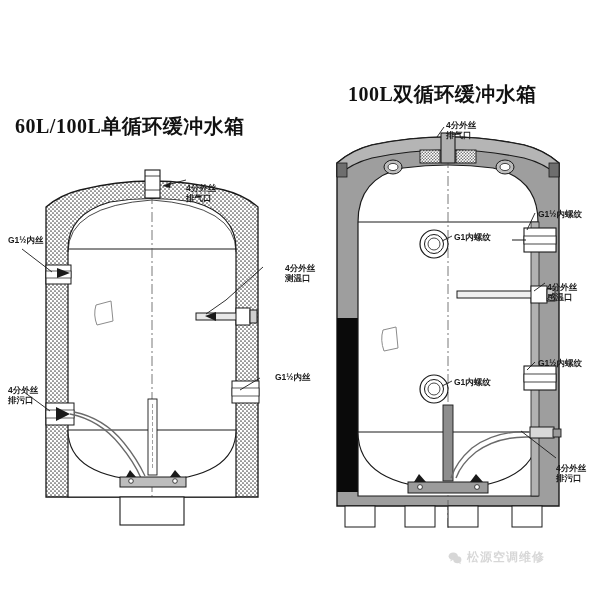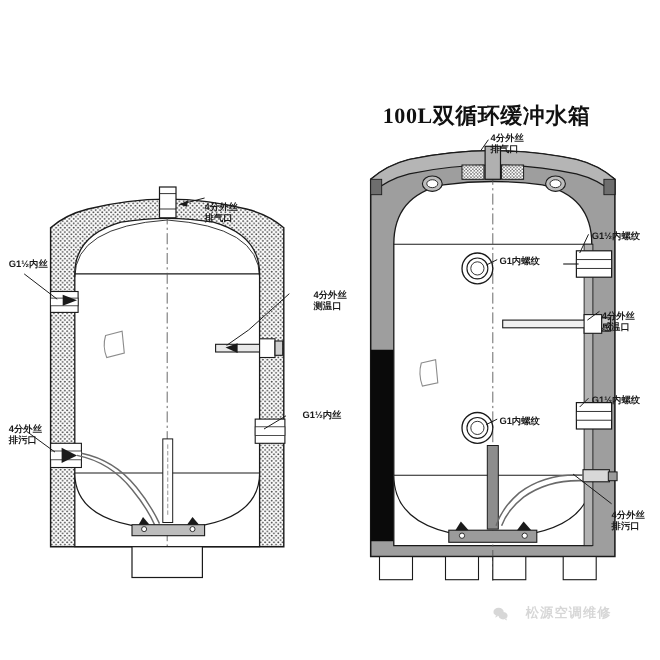--- a/index.html
+++ b/index.html
@@ -13,42 +13,41 @@
   #stage{position:absolute;left:0;top:0;width:600px;height:600px;}
   svg.diagram{position:absolute;left:0;top:0;width:600px;height:600px;}
 
   .title{
     position:absolute;
     font-family:"Liberation Serif","DejaVu Serif",serif;
     font-weight:bold;
     color:#111;
     letter-spacing:0.5px;
     white-space:nowrap;
-    margin-top:11px;
   }
   #title-left{left:15px;top:113px;font-size:20px;}
   #title-right{left:348px;top:81px;font-size:20px;}
 
   .lbl{
     position:absolute;
     font-family:"Liberation Sans","DejaVu Sans",sans-serif;
     font-weight:bold;
     font-size:8.5px;
     line-height:10.5px;
     color:#1a1a1a;
     white-space:nowrap;
   }
   .lbl.two{line-height:10px;margin-top:11px;}
   .lbl span{display:block;}
 
   
   #watermark{
     position:absolute;
     left:448px;top:549px;
-    display:flex;align-items:center;gap:16px;
+    display:flex;align-items:center;gap:5px;
     opacity:0.27;
     color:#6d6d6d;
     font-family:"Liberation Sans","DejaVu Sans",sans-serif;
     font-size:12px;
     font-weight:bold;
     letter-spacing:1px;
     white-space:nowrap;
   }
   #watermark .wm-ico{
     width:14px;height:14px;display:inline-block;
@@ -265,20 +264,21 @@
 
         <path d="M545,283 L534,291"></path>
 
         <path d="M535,362 L527,370"></path>
 
         <path d="M521,431 L556,458"></path>
       </g>
     </g>
   </svg>
 
+  <div class="title" id="title-left">60L/100L单循环缓冲水箱</div>
   <div class="title" id="title-right">100L双循环缓冲水箱</div>
 
   <div class="lbl two" style="left:186px;top:172px;">
     <span>4分外丝</span>
     <span>排气口</span>
   </div>
 
   <div class="lbl" style="left:8px;top:235px;">
     <span>G1½内丝</span>
   </div>

